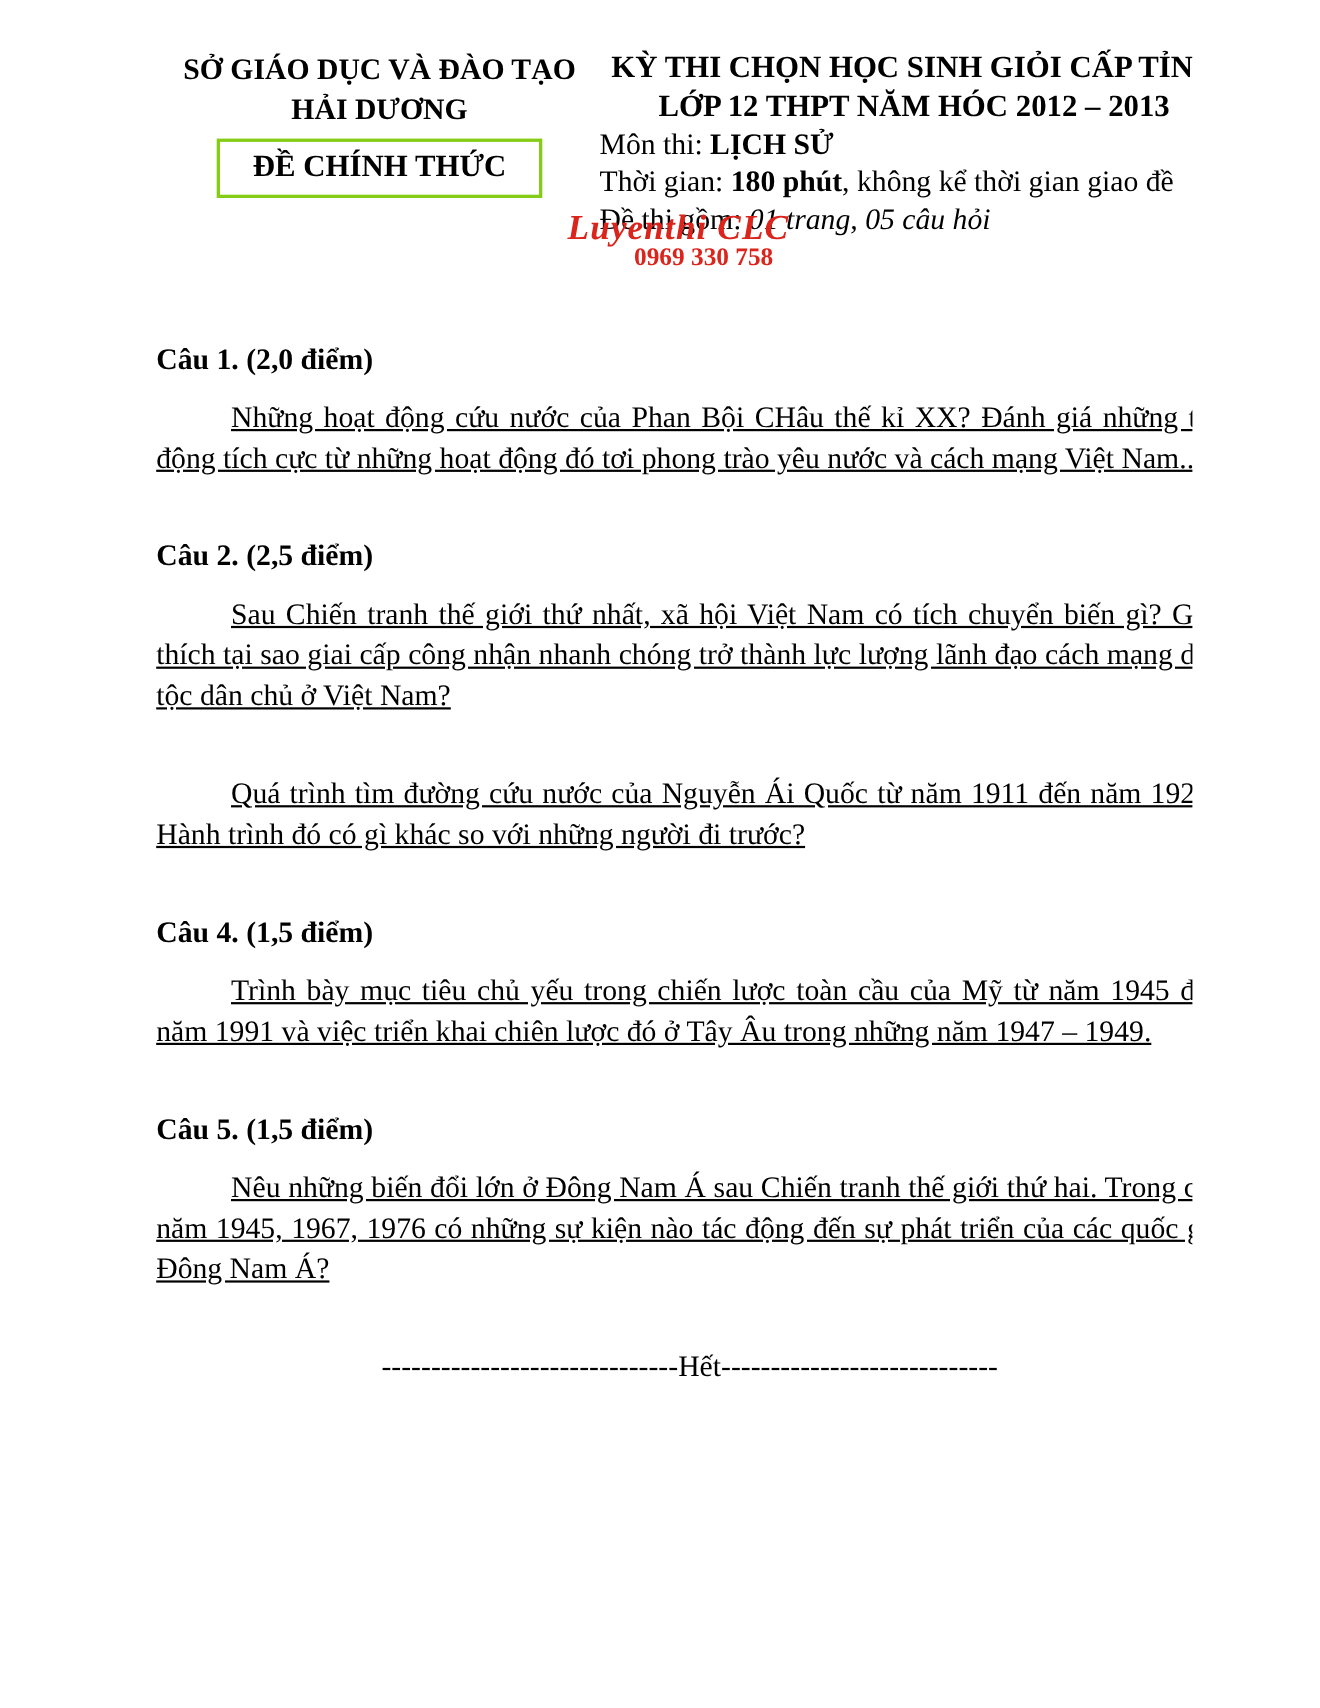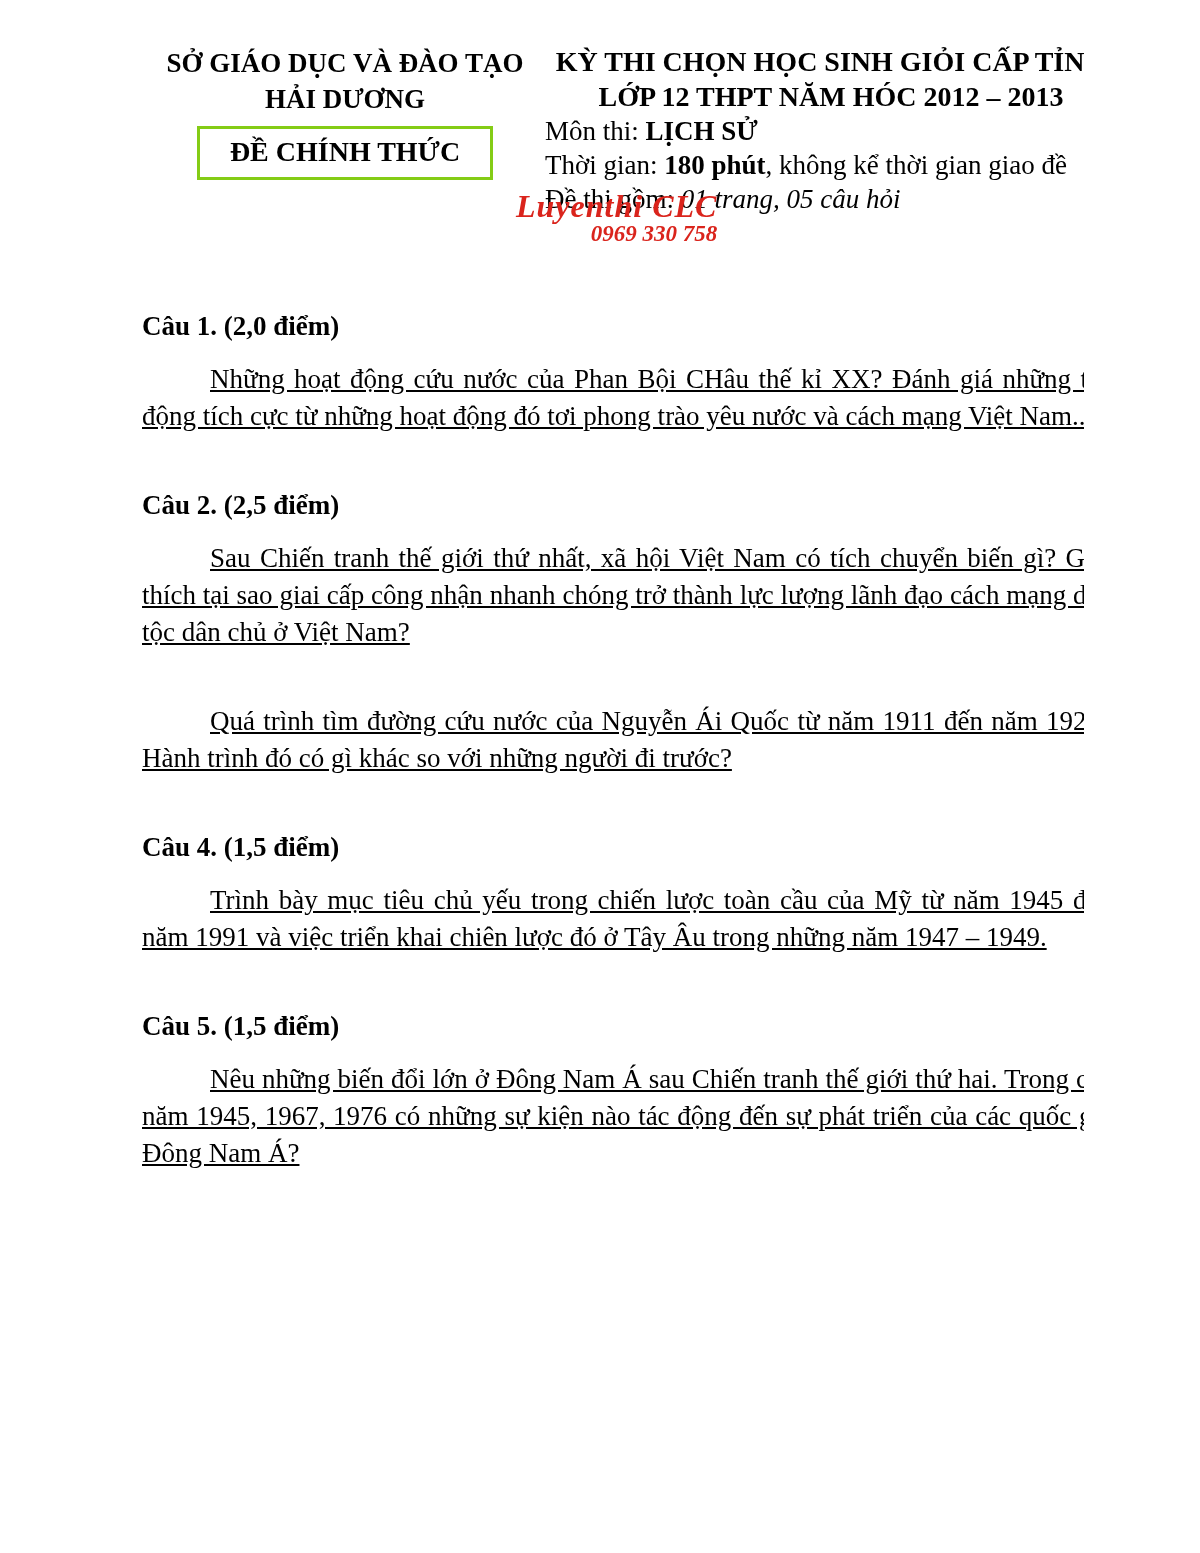--- a/index.html
+++ b/index.html
@@ -37,22 +37,22 @@
   .detail-line { font-size: 27px; line-height: 34px; white-space: nowrap; }
   .b { font-weight: bold; }
   .i { font-style: italic; }
 
   .logo { position: absolute; left: 516px; top: 190px; }
   .logo-brand {
     color: #da241c; font-weight: bold; font-style: italic;
     font-size: 32px; line-height: 32px; letter-spacing: 1px; white-space: nowrap;
   }
   .logo-phone {
-    color: #da241c; font-weight: bold; font-style: italic;
-    font-size: 23px; line-height: 24px; text-align: right;
+    color: #da241c; font-weight: bold; 
+    font-size: 23px; line-height: 24px; text-align: center;
     padding-left: 46px; white-space: nowrap;
   }
 
   
   .content { position: absolute; left: 142px; top: 308px; width: 970px; }
   .q-heading {
     font-size: 27px; font-weight: bold; line-height: 37px;
     margin: 0 0 10px 0;
   }
   .q-text {
@@ -114,16 +114,17 @@
     <div class="q-section">
       <p class="q-heading">Câu 4. (1,5 điểm)</p>
       <p class="q-text">Trình bày mục tiêu chủ yếu trong chiến lược toàn cầu của Mỹ từ năm 1945 đến năm 1991 và việc triển khai chiên lược đó ở Tây Âu trong những năm 1947 – 1949.</p>
     </div>
 
     <div class="q-section">
       <p class="q-heading">Câu 5. (1,5 điểm)</p>
       <p class="q-text">Nêu những biến đổi lớn ở Đông Nam Á sau Chiến tranh thế giới thứ hai. Trong các năm 1945, 1967, 1976 có những sự kiện nào tác động đến sự phát triển của các quốc gia Đông Nam Á?</p>
     </div>
 
+    <p class="end-line">------------------------------Hết----------------------------</p>
 
   </div>
 
 </div>
 
 </body></html>

